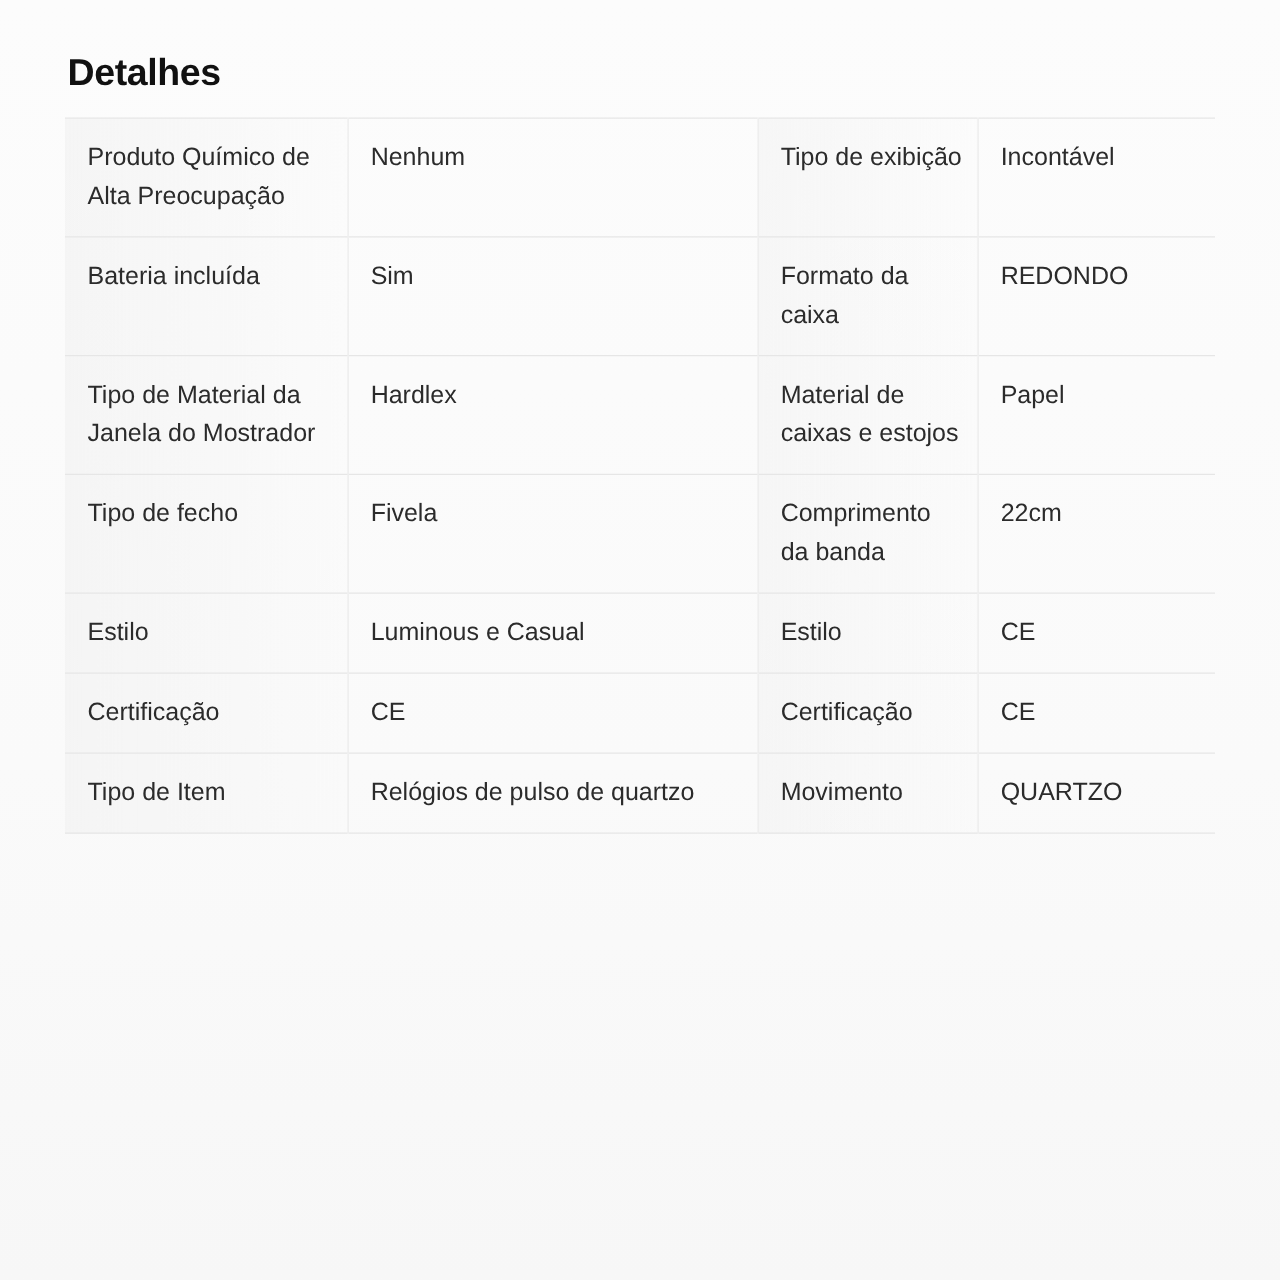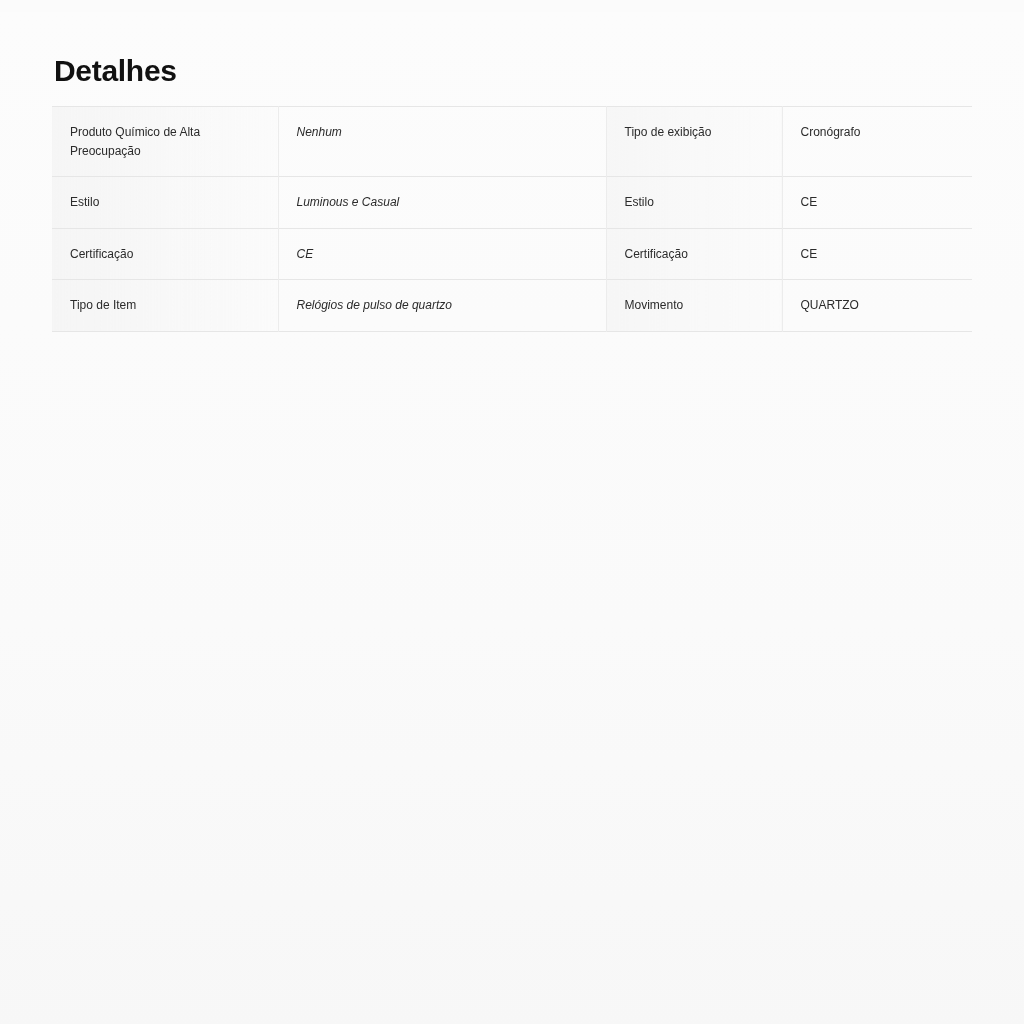--- a/index.html
+++ b/index.html
@@ -22,38 +22,38 @@
     padding: 0 52px;
     background: linear-gradient(180deg, #fcfcfc 0%, #fafafa 60%, #f7f7f7 100%);
   }
   .title {
     font-size: 30px;
     font-weight: bold;
     letter-spacing: -0.3px;
     color: #111111;
     padding-top: 42px;
     padding-bottom: 0;
-    margin: 12px 0 18px 2px;
+    margin: 0 0 18px 2px;
   }
   table.details {
     width: 920px;
     border-collapse: collapse;
     table-layout: fixed;
     background: transparent;
   }
   table.details tr {
     border-top: 1px solid #e6e6e6;
   }
   table.details tr:last-child {
     border-bottom: 1px solid #e6e6e6;
   }
   table.details td {
     vertical-align: top;
     padding: 16px 12px 16px 18px;
-    font-size: 12px;
+    font-size: 20px;
     line-height: 1.55;
     color: #2b2b2b;
     box-sizing: border-box;
   }
   td.label {
     color: #262626;
   }
   td.value {
     color: #2e2e2e;
   }
@@ -62,21 +62,20 @@
   col.c2 { width: 328px; }
   col.c3 { width: 176px; }
   col.c4 { width: 190px; }
 
   
   td.label {
     border-right: 1px solid #ececec;
   }
   td.v1 {
     border-right: 1px solid #ececec;
-    font-style: italic;
   }
   td.l2 {
     border-right: 1px solid #ececec;
   }
   
   td.l1 {
     background: linear-gradient(90deg, rgba(240,240,240,0.55) 0%, rgba(250,250,250,0.25) 100%);
   }
   td.l2 {
     background: linear-gradient(90deg, rgba(240,240,240,0.45) 0%, rgba(250,250,250,0.2) 100%);
@@ -96,21 +95,39 @@
       <col class="c1">
         <col class="c2">
         <col class="c3">
         <col class="c4">
     </colgroup>
     <tbody>
       <tr>
         <td class="label l1">Produto Químico de Alta Preocupação</td>
         <td class="value v1">Nenhum</td>
         <td class="label l2">Tipo de exibição</td>
-        <td class="value">Cronógrafo</td>
+        <td class="value">Incontável</td>
+      </tr>
+      <tr>
+        <td class="label l1">Bateria incluída</td>
+        <td class="value v1">Sim</td>
+        <td class="label l2">Formato da caixa</td>
+        <td class="value">REDONDO</td>
+      </tr>
+      <tr>
+        <td class="label l1">Tipo de Material da Janela do Mostrador</td>
+        <td class="value v1">Hardlex</td>
+        <td class="label l2">Material de caixas e estojos</td>
+        <td class="value">Papel</td>
+      </tr>
+      <tr>
+        <td class="label l1">Tipo de fecho</td>
+        <td class="value v1">Fivela</td>
+        <td class="label l2">Comprimento da banda</td>
+        <td class="value">22cm</td>
       </tr>
       <tr>
         <td class="label l1">Estilo</td>
         <td class="value v1">Luminous e Casual</td>
         <td class="label l2">Estilo</td>
         <td class="value">CE</td>
       </tr>
       <tr>
         <td class="label l1">Certificação</td>
         <td class="value v1">CE</td>

